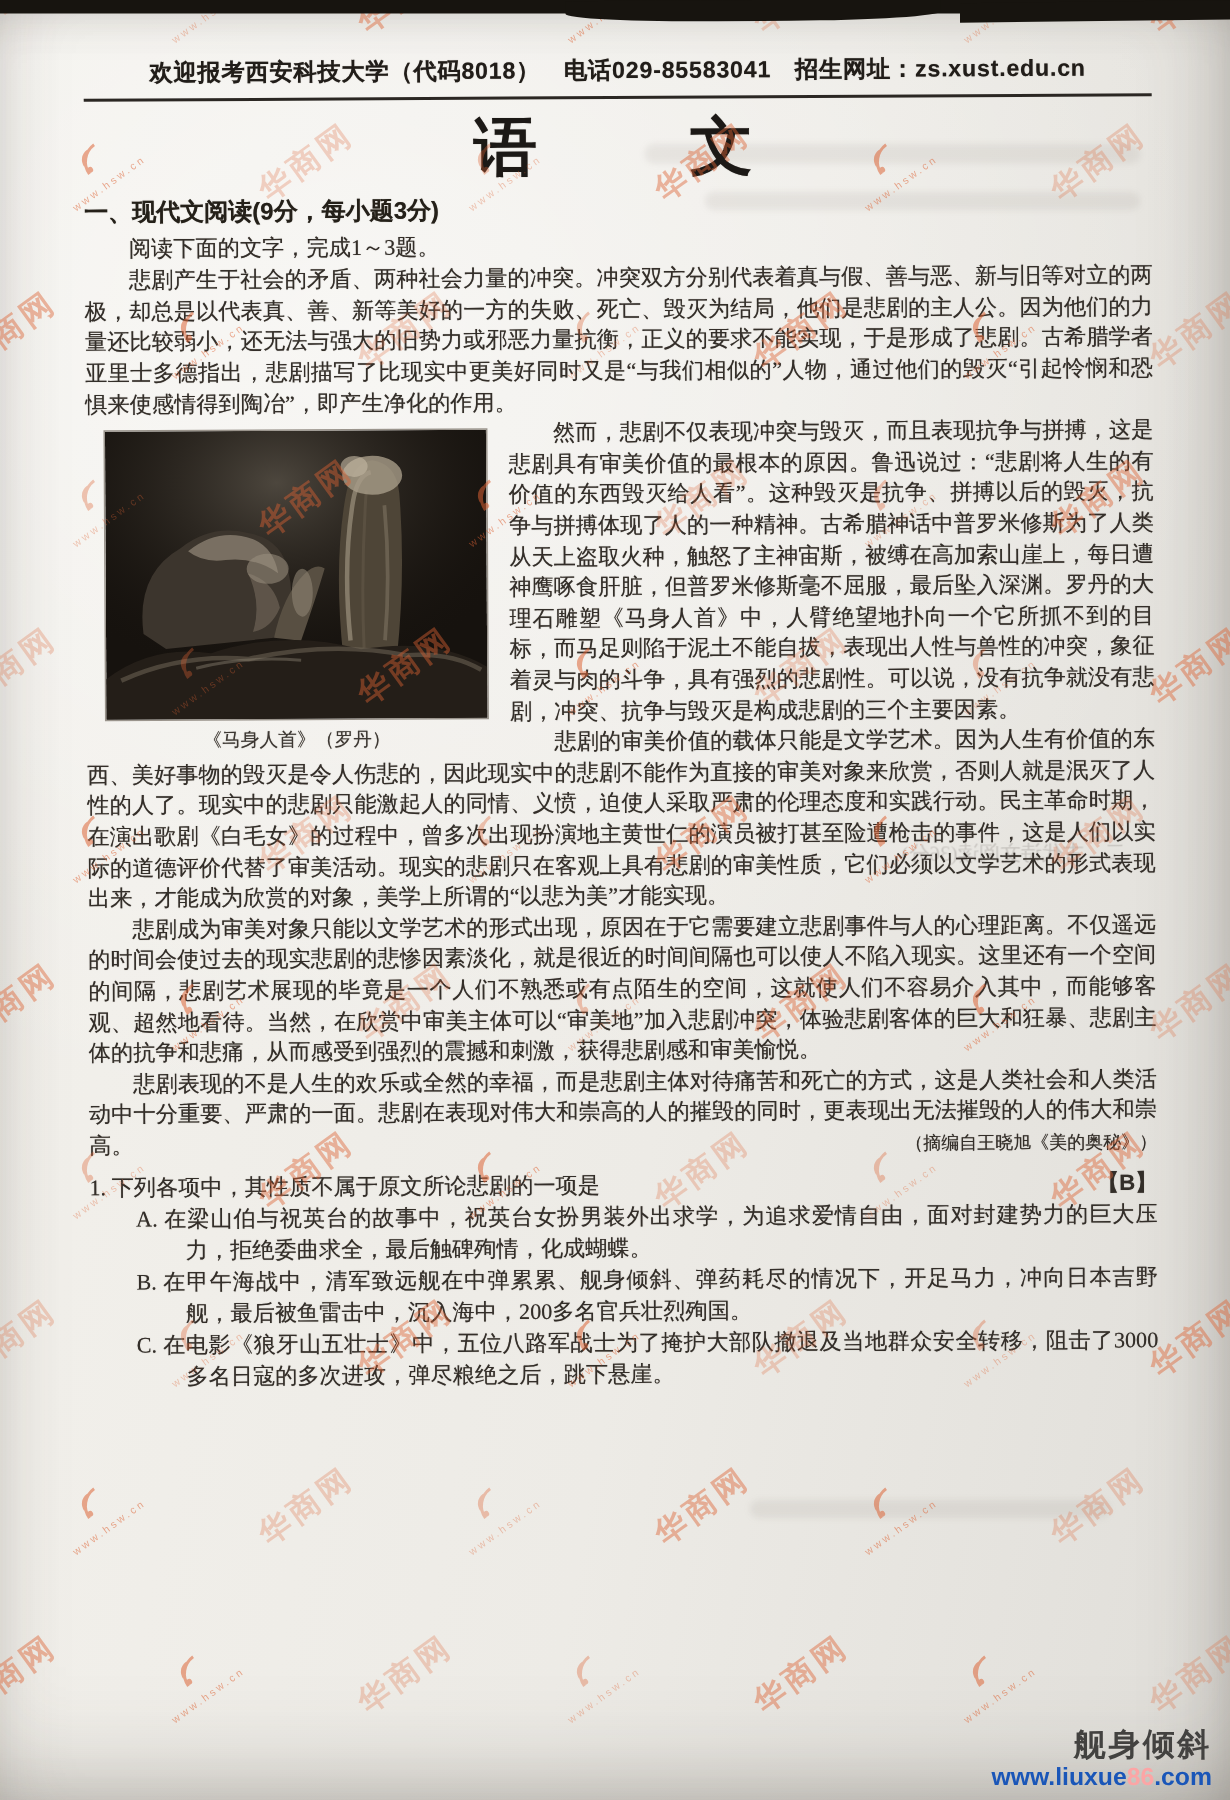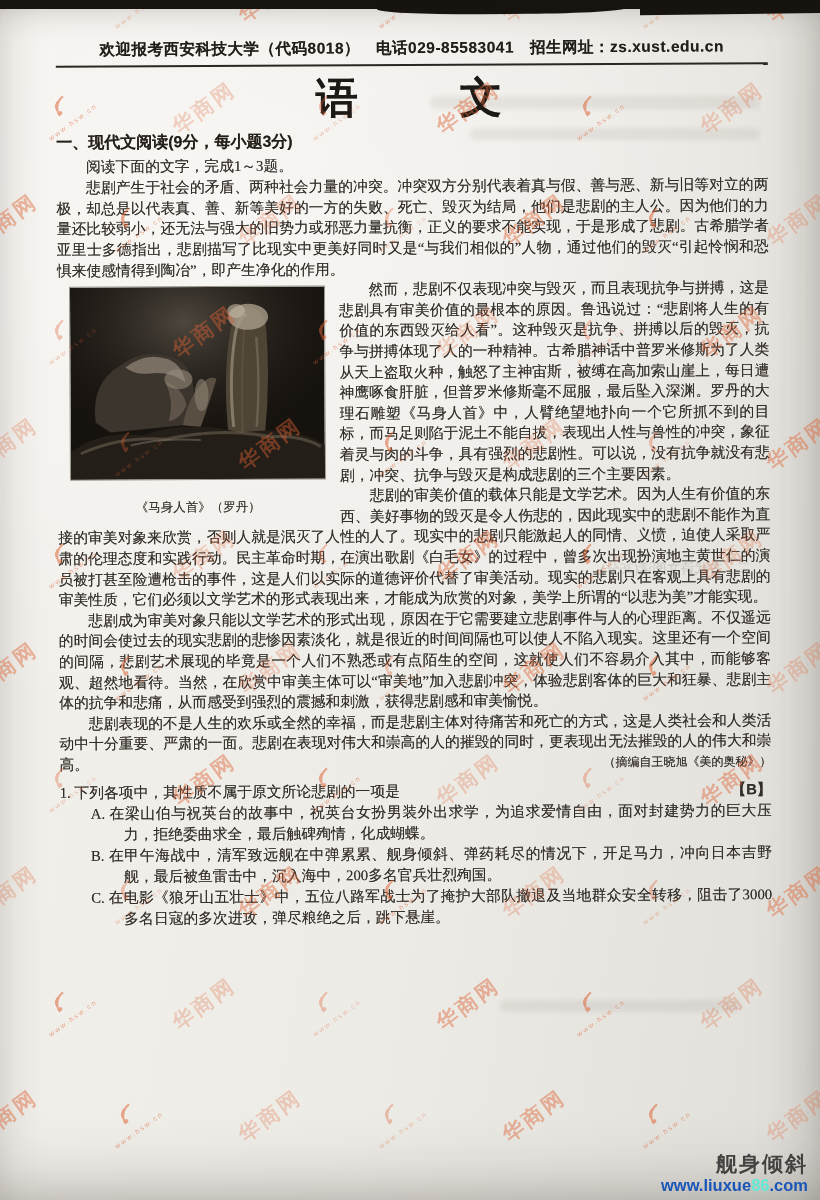--- a/index.html
+++ b/index.html
@@ -45,33 +45,33 @@
     color:#1c1916;margin:8px 0 9px;
   }
   .sec-head{
     font-family:"Liberation Sans","DejaVu Sans",sans-serif;
     font-weight:bold;font-size:16px;color:#242019;margin:0 0 3px;
   }
   .intro{text-indent:2em;margin:0 0 1px;}
   p.body{margin:0;text-indent:2em;text-align:justify;}
   figure.sculpt{float:left;width:256px;margin:6px 14px 2px 12px;padding:0;}
   figure.sculpt svg{display:block;border:1px solid #9a948c;}
-  figcaption{text-align:center;font-size:12.5px;margin-top:17px;color:#3d3833;font-family:Liberation Serif, serif;}
+  figcaption{text-align:center;font-size:12.5px;margin-top:3px;color:#3d3833;font-family:Liberation Serif, serif;}
   .attr{float:right;font-size:12px;}
   .q-line{margin-top:7px;}
   .q-ans{float:right;font-weight:bold;font-family:"Liberation Sans","DejaVu Sans",sans-serif;}
   .option{margin:1px 0;padding-left:64px;text-indent:-33px;text-align:justify;}
   
   .footer{
     position:absolute;right:12px;bottom:5px;z-index:7;text-align:right;
     font-family:"Liberation Sans","DejaVu Sans",sans-serif;line-height:1.15;
   }
   .site{font-size:21px;letter-spacing:2px;color:#434240;font-weight:600;}
   .url{font-size:16.5px;font-weight:bold;color:#1a56b8;}
-  .url .red{color:#5eead4;}
+  .url .red{color:#fca5a5;}
   
   #wm-layer{position:absolute;inset:0;z-index:5;pointer-events:none;overflow:hidden;}
   .wm{position:absolute;transform:rotate(-36deg);color:#dd6233;white-space:nowrap;text-align:center;}
   .wm-url{font-size:7px;letter-spacing:2px;font-family:"Liberation Sans","DejaVu Sans",sans-serif;margin-top:1px;}
   .wm-chars{font-size:21px;font-weight:bold;letter-spacing:3px;
     font-family:"Liberation Serif","DejaVu Serif",serif;}
   
   .ghost-mirror{
     position:absolute;z-index:1;transform:scaleX(-1) rotate(.4deg);
     color:rgba(105,98,92,.26);font-size:14px;filter:blur(.4px);white-space:nowrap;

